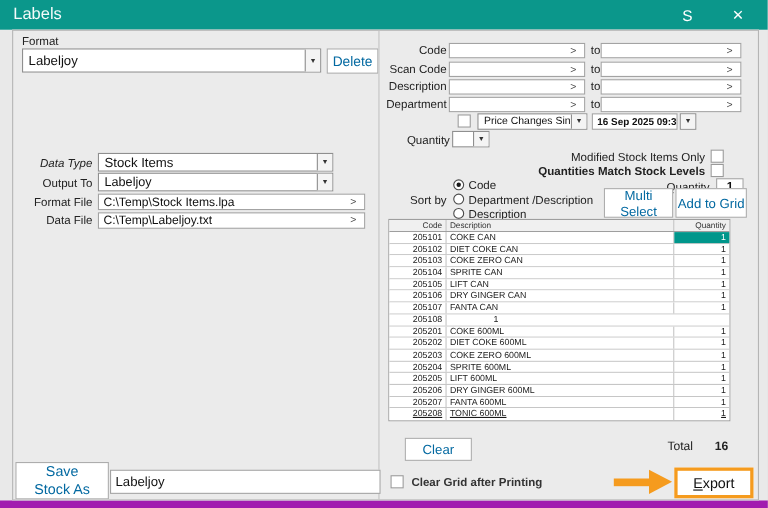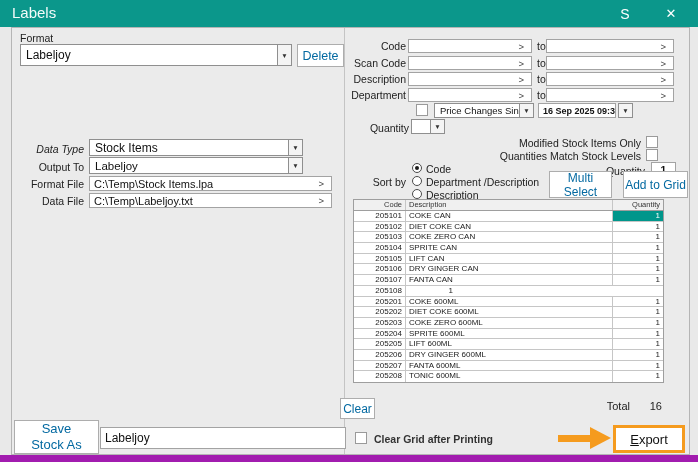--- a/index.html
+++ b/index.html
@@ -32,21 +32,21 @@
 
   .checkbox { position:absolute; width:12px; height:12px; background:#fff; border:1px solid #9a9a9a; }
   .radio { position:absolute; width:10px; height:10px; border:1px solid #4a4a4a; border-radius:50%; background:#fff; }
   .radio.sel::after { content:""; position:absolute; inset:2px; background:#1a1a1a; border-radius:50%; }
 
   #grid { position:absolute; left:341px; top:171px; width:311px; border:1px solid #9e9e9e; background:#fff; }
   .g-header { display:flex; height:11px; background:#f0f0f0; border-bottom:1px solid #9e9e9e;
               font-size:7.5px; color:#333; line-height:10px; }
   .g-row { display:flex; height:10.7px; border-bottom:1px solid #c6c6c6; font-size:8px; color:#1a1a1a;
            line-height:9.7px; background:#fff; }
-  .g-row:last-child { border-bottom:none; }
+  .g-row:last-child { border-bottom:none;text-decoration:underline; }
   .gc1 { width:52px; text-align:right; padding-right:3px; border-right:1px solid #c6c6c6; }
   .gc2 { flex:1; padding-left:3px; border-right:1px solid #c6c6c6; overflow:hidden; white-space:nowrap; }
   .gc3 { width:50px; text-align:right; padding-right:3px; }
   .gc3.sel { background:#00968b; color:#fff; }
 
   .export-frame { position:absolute; left:601px; top:397px; width:72px; height:28px;
                   border:3px solid #f59b1e; background:#fff; display:flex; }
   .export-inner { flex:1; display:flex; align-items:center; justify-content:center; font-size:13px;
                   color:#111; cursor:pointer; }
   #arrow-shaft { position:absolute; left:546px; top:407px; width:33px; height:7px; background:#f59b1e; }
@@ -164,41 +164,41 @@
 
     <div class="lbl r" style="left:340px; top:94px; width:57px;">Quantity</div>
     <div class="combo" style="left:399px; top:91px; width:34px; height:15px;">
       <div class="txt"></div>
       <div class="arrow">▼</div>
     </div>
 
     <div id="option-checks">
         <div class="lbl r" style="left: 430px; top: 109px; width: 199px;">Modified Stock Items Only</div>
         <div class="checkbox" style="left: 634px; top: 108px;"></div>
-        <div class="lbl r" style="left: 430px; top: 122px; width: 199px;">Quantities Match Stock Levels</div>
+        <div class="lbl r" style="left: 430px; top: 122px; width: 199px; font-weight: bold;">Quantities Match Stock Levels</div>
         <div class="checkbox" style="left: 634px; top: 121px;"></div>
       </div>
 
     <div class="lbl r" style="left:560px; top:137px; width:73px;">Quantity</div>
     <div class="input" style="left:639px; top:134px; width:25px; height:15px;">
       <div class="txt" style="font-size:10.5px; font-weight:600; justify-content:center; padding-left:0; text-align:center;">1</div>
     </div>
 
     <div class="lbl r" style="left:350px; top:148px; width:44px;">Sort by</div>
     <div id="sort-options">
         <div class="radio sel" style="left: 400px; top: 135px;"></div>
         <div class="lbl" style="left: 414px; top: 135px;">Code</div>
         <div class="radio" style="left: 400px; top: 148px;"></div>
         <div class="lbl" style="left: 414px; top: 148px;">Department /Description</div>
         <div class="radio" style="left: 400px; top: 161px;"></div>
         <div class="lbl" style="left: 414px; top: 161px;">Description</div>
       </div>
 
     <div class="btn" style="left:537px; top:143px; width:63px; height:27px;">Multi Select</div>
-    <div class="btn" style="left:602px; top:143px; width:65px; height:27px;margin-left:9px;">Add to Grid</div>
+    <div class="btn" style="left:602px; top:143px; width:65px; height:27px;">Add to Grid</div>
 
     <div id="grid">
         <div class="g-header">
           <div class="gc1">Code</div>
           <div class="gc2">Description</div>
           <div class="gc3" style="text-align: right;">Quantity</div>
         </div>
         <div class="g-row">
           <div class="gc1">205101</div>
           <div class="gc2">COKE CAN</div>
@@ -273,24 +273,24 @@
           <div class="gc2">FANTA 600ML</div>
           <div class="gc3">1</div>
         </div>
         <div class="g-row">
           <div class="gc1">205208</div>
           <div class="gc2">TONIC 600ML</div>
           <div class="gc3">1</div>
         </div>
       </div>
 
-    <div class="btn" style="left:328px; top:370px; width:35px; height:21px;">Clear</div>
+    <div class="btn" style="left:356px; top:370px; width:61px; height:21px;">Clear</div>
 
     <div class="lbl r" style="left:580px; top:372px; width:38px; font-size:11px;">Total</div>
-    <div class="lbl r" style="left:628px; top:372px; width:22px; font-size:11px;">16</div>
+    <div class="lbl r" style="left:628px; top:372px; width:22px; font-size:11px;font-weight:bold;">16</div>
 
     <div class="checkbox" style="left:343px; top:404px;"></div>
     <div class="lbl" style="left:362px; top:405px; font-weight:600; color:#333;">Clear Grid after Printing</div>
 
     <div id="arrow-shaft"></div>
     <div id="arrow-head"></div>
     <div class="export-frame">
       <div class="export-inner"><u>E</u>xport</div>
     </div>
   </div>

